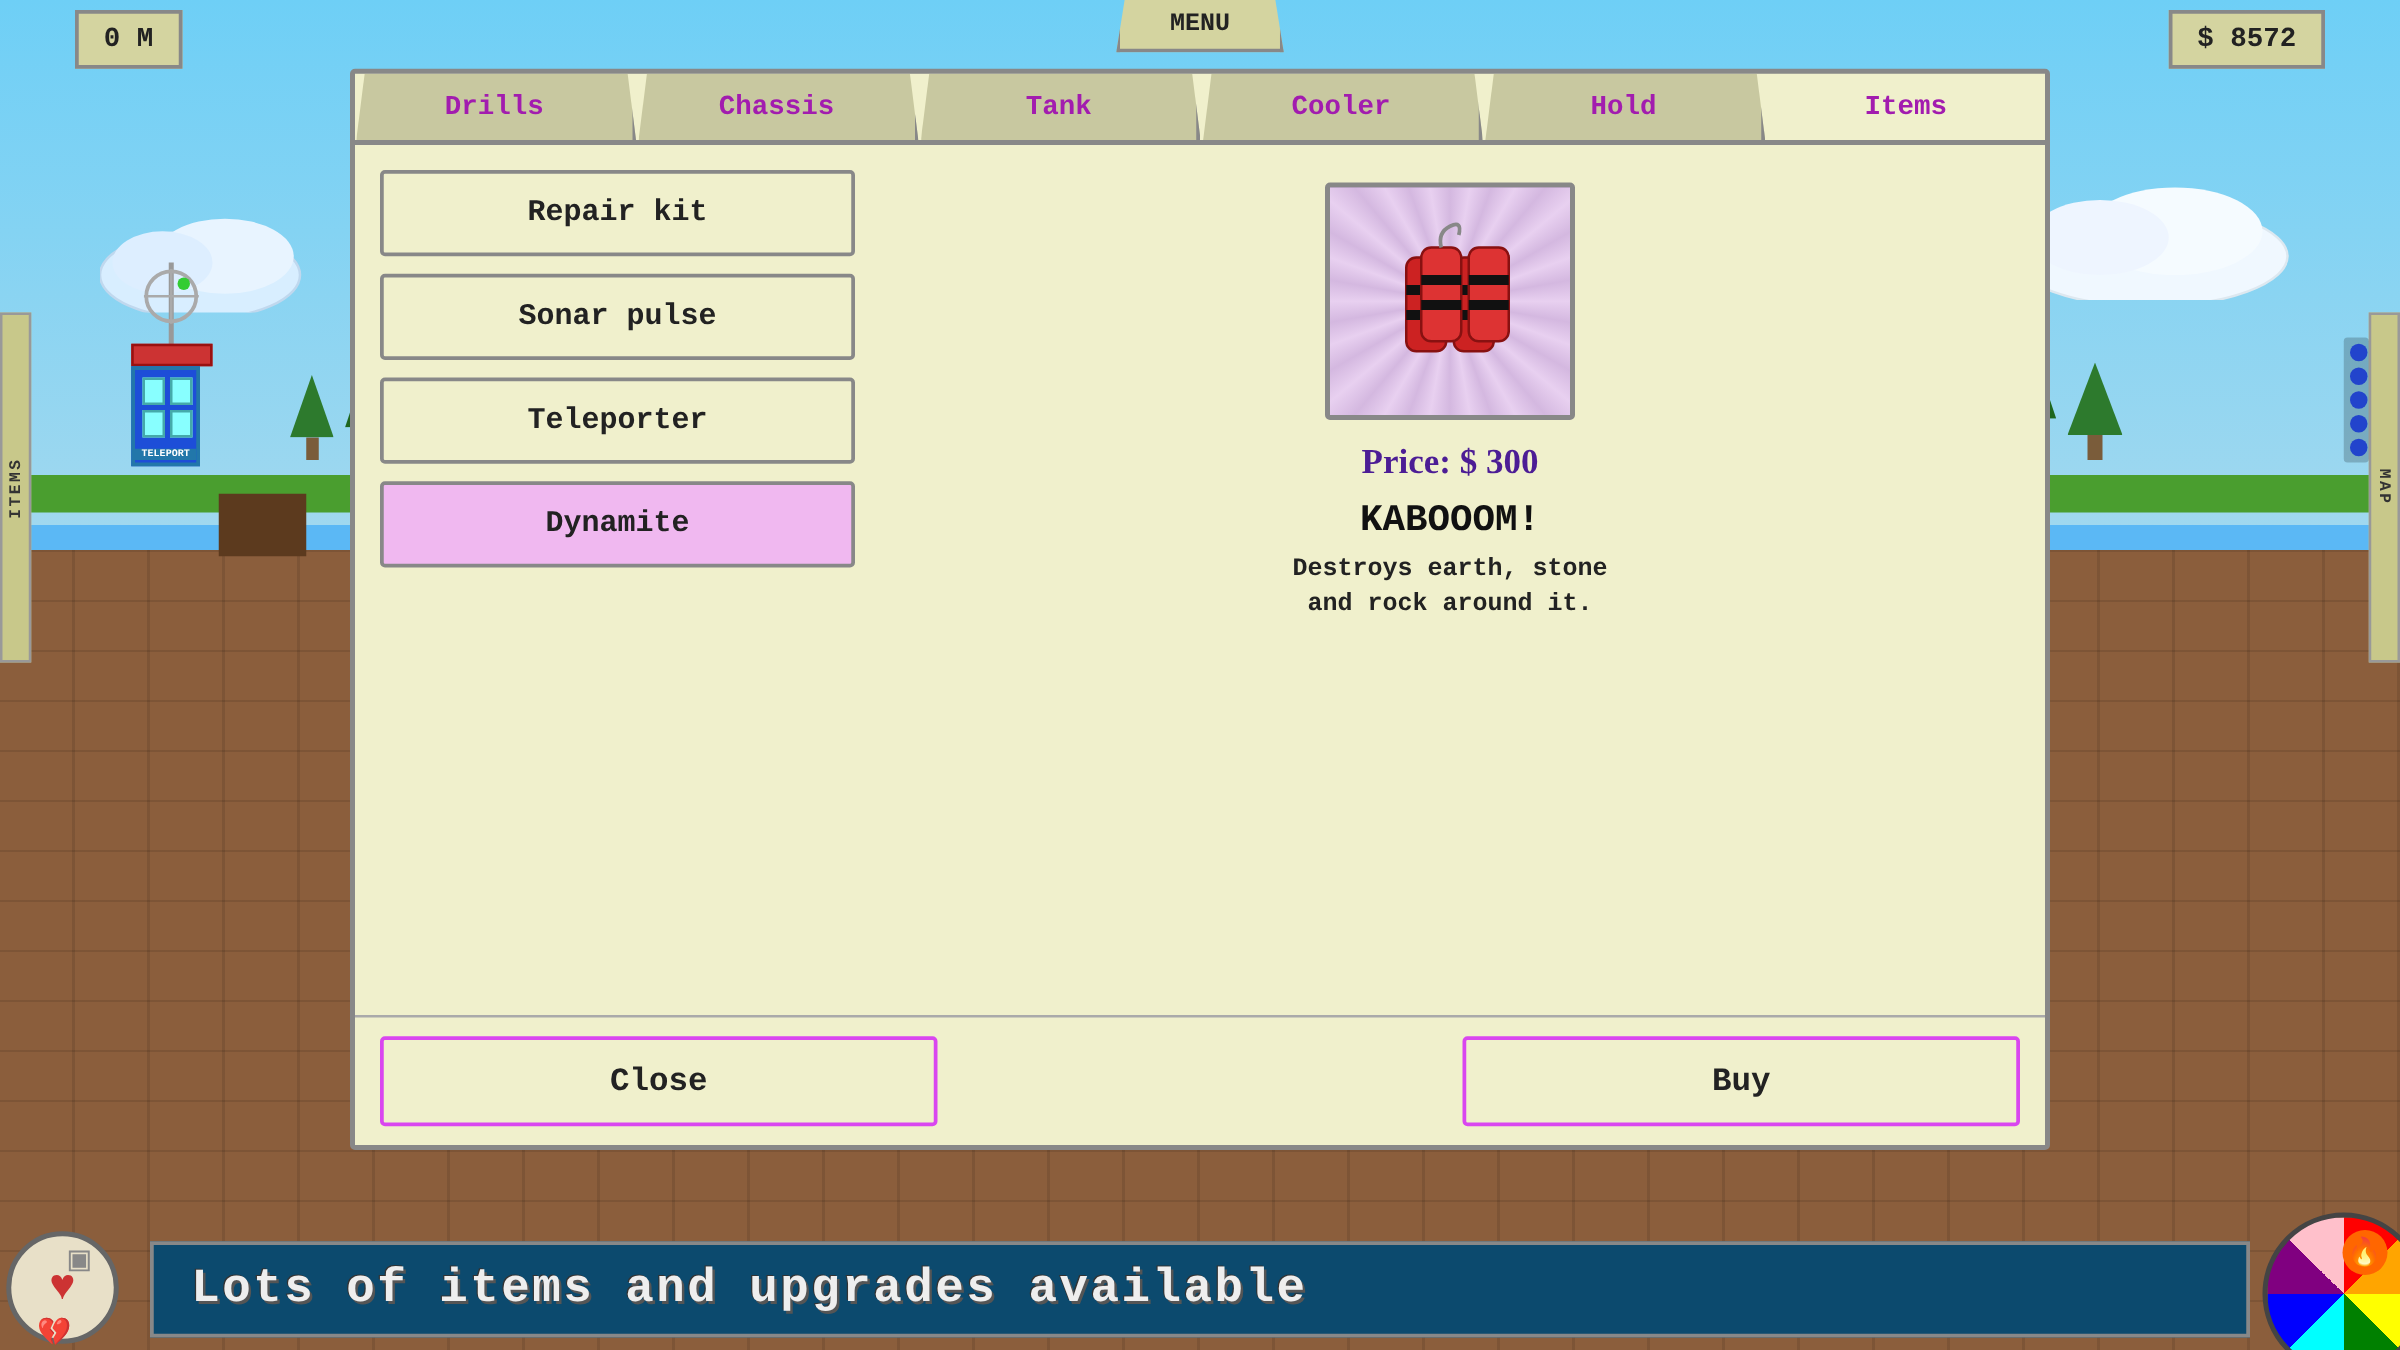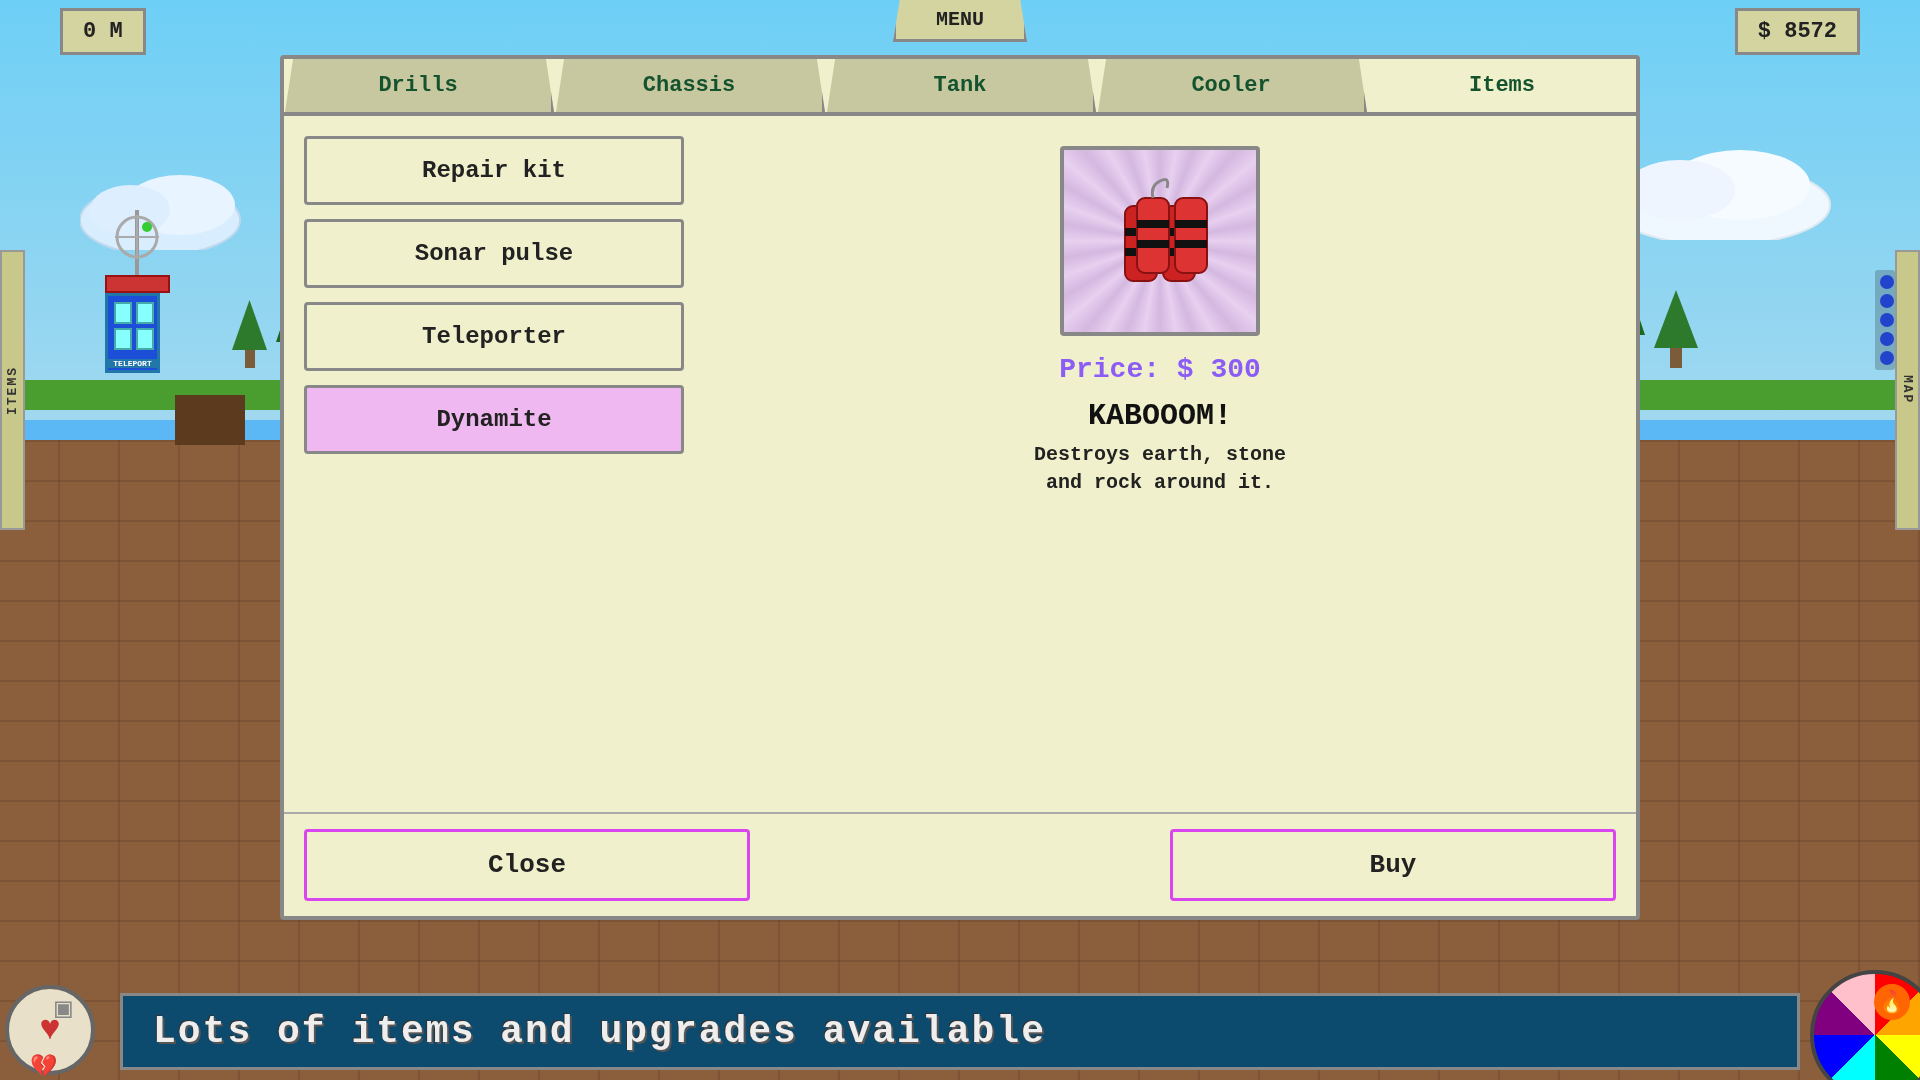--- a/index.html
+++ b/index.html
@@ -181,21 +181,21 @@
     .tab {
       flex: 1;
       padding: 14px 10px;
       text-align: center;
       font-size: 22px;
       font-weight: bold;
       font-family: 'Courier New', monospace;
       background: #c8c8a0;
       border-right: 3px solid #888;
       cursor: pointer;
-      color: #14532d;
+      color: #a21caf;
       clip-path: polygon(3% 0%, 97% 0%, 100% 100%, 0% 100%);
       margin: 0 1px;
     }
 
     .tab:last-child {
       border-right: none;
     }
 
     .tab.active {
       background: #f0f0cc;
@@ -286,23 +286,23 @@
 
     
     .dynamite-icon {
       position: relative;
       z-index: 2;
     }
 
     .item-price {
       font-size: 28px;
       font-weight: bold;
-      font-family: Liberation Mono, monospace;
+      font-family: Liberation Serif, serif;
       margin-top: 18px;
-      color: #8b5cf6;
+      color: #4c1d95;
     }
 
     .item-name-big {
       font-size: 30px;
       font-weight: bold;
       font-family: 'Courier New', monospace;
       margin-top: 14px;
       color: #111;
     }
 
@@ -568,20 +568,21 @@
   <span>$ 8572</span>
 </div>
 
 <div class="menu-panel">
 
   <div class="tabs-row">
     <div class="tab">Drills</div>
     <div class="tab">Chassis</div>
     <div class="tab">Tank</div>
     <div class="tab">Cooler</div>
+    <div class="tab">Hold</div>
     <div class="tab active">Items</div>
   </div>
 
   <div class="content-area">
 
     <div class="item-list">
       <div class="item-btn">Repair kit</div>
       <div class="item-btn">Sonar pulse</div>
       <div class="item-btn">Teleporter</div>
       <div class="item-btn selected">Dynamite</div>

